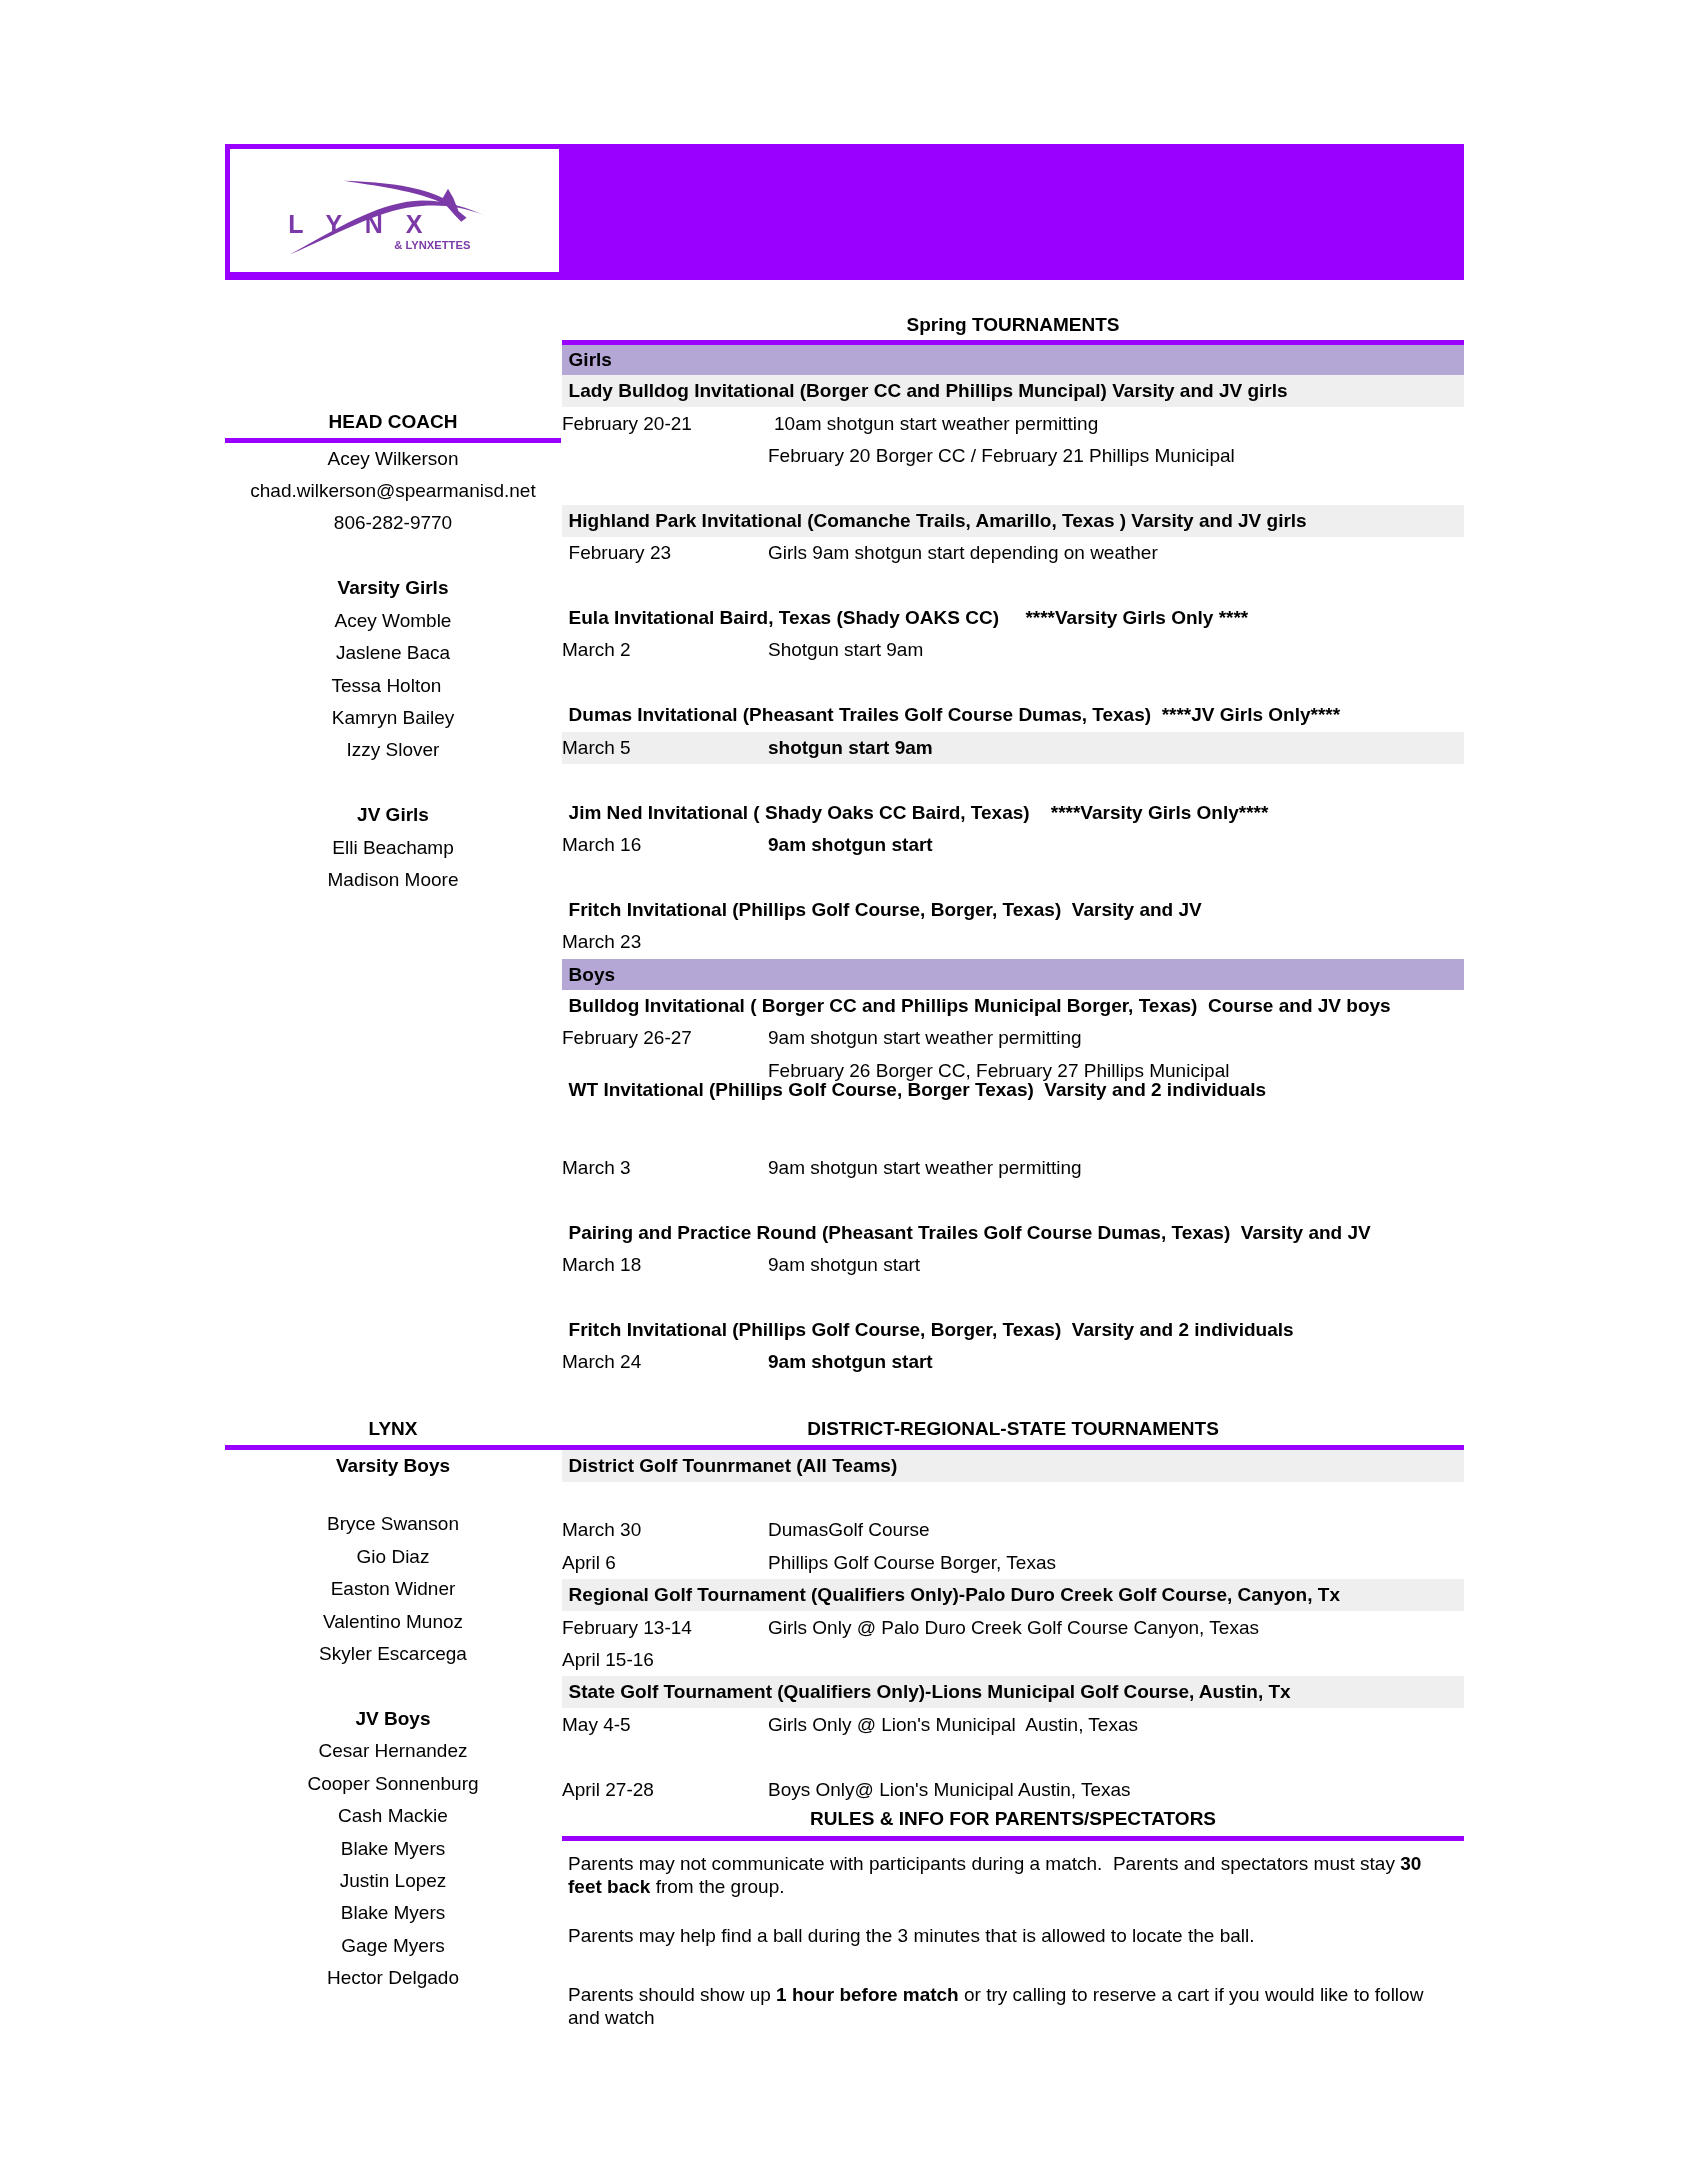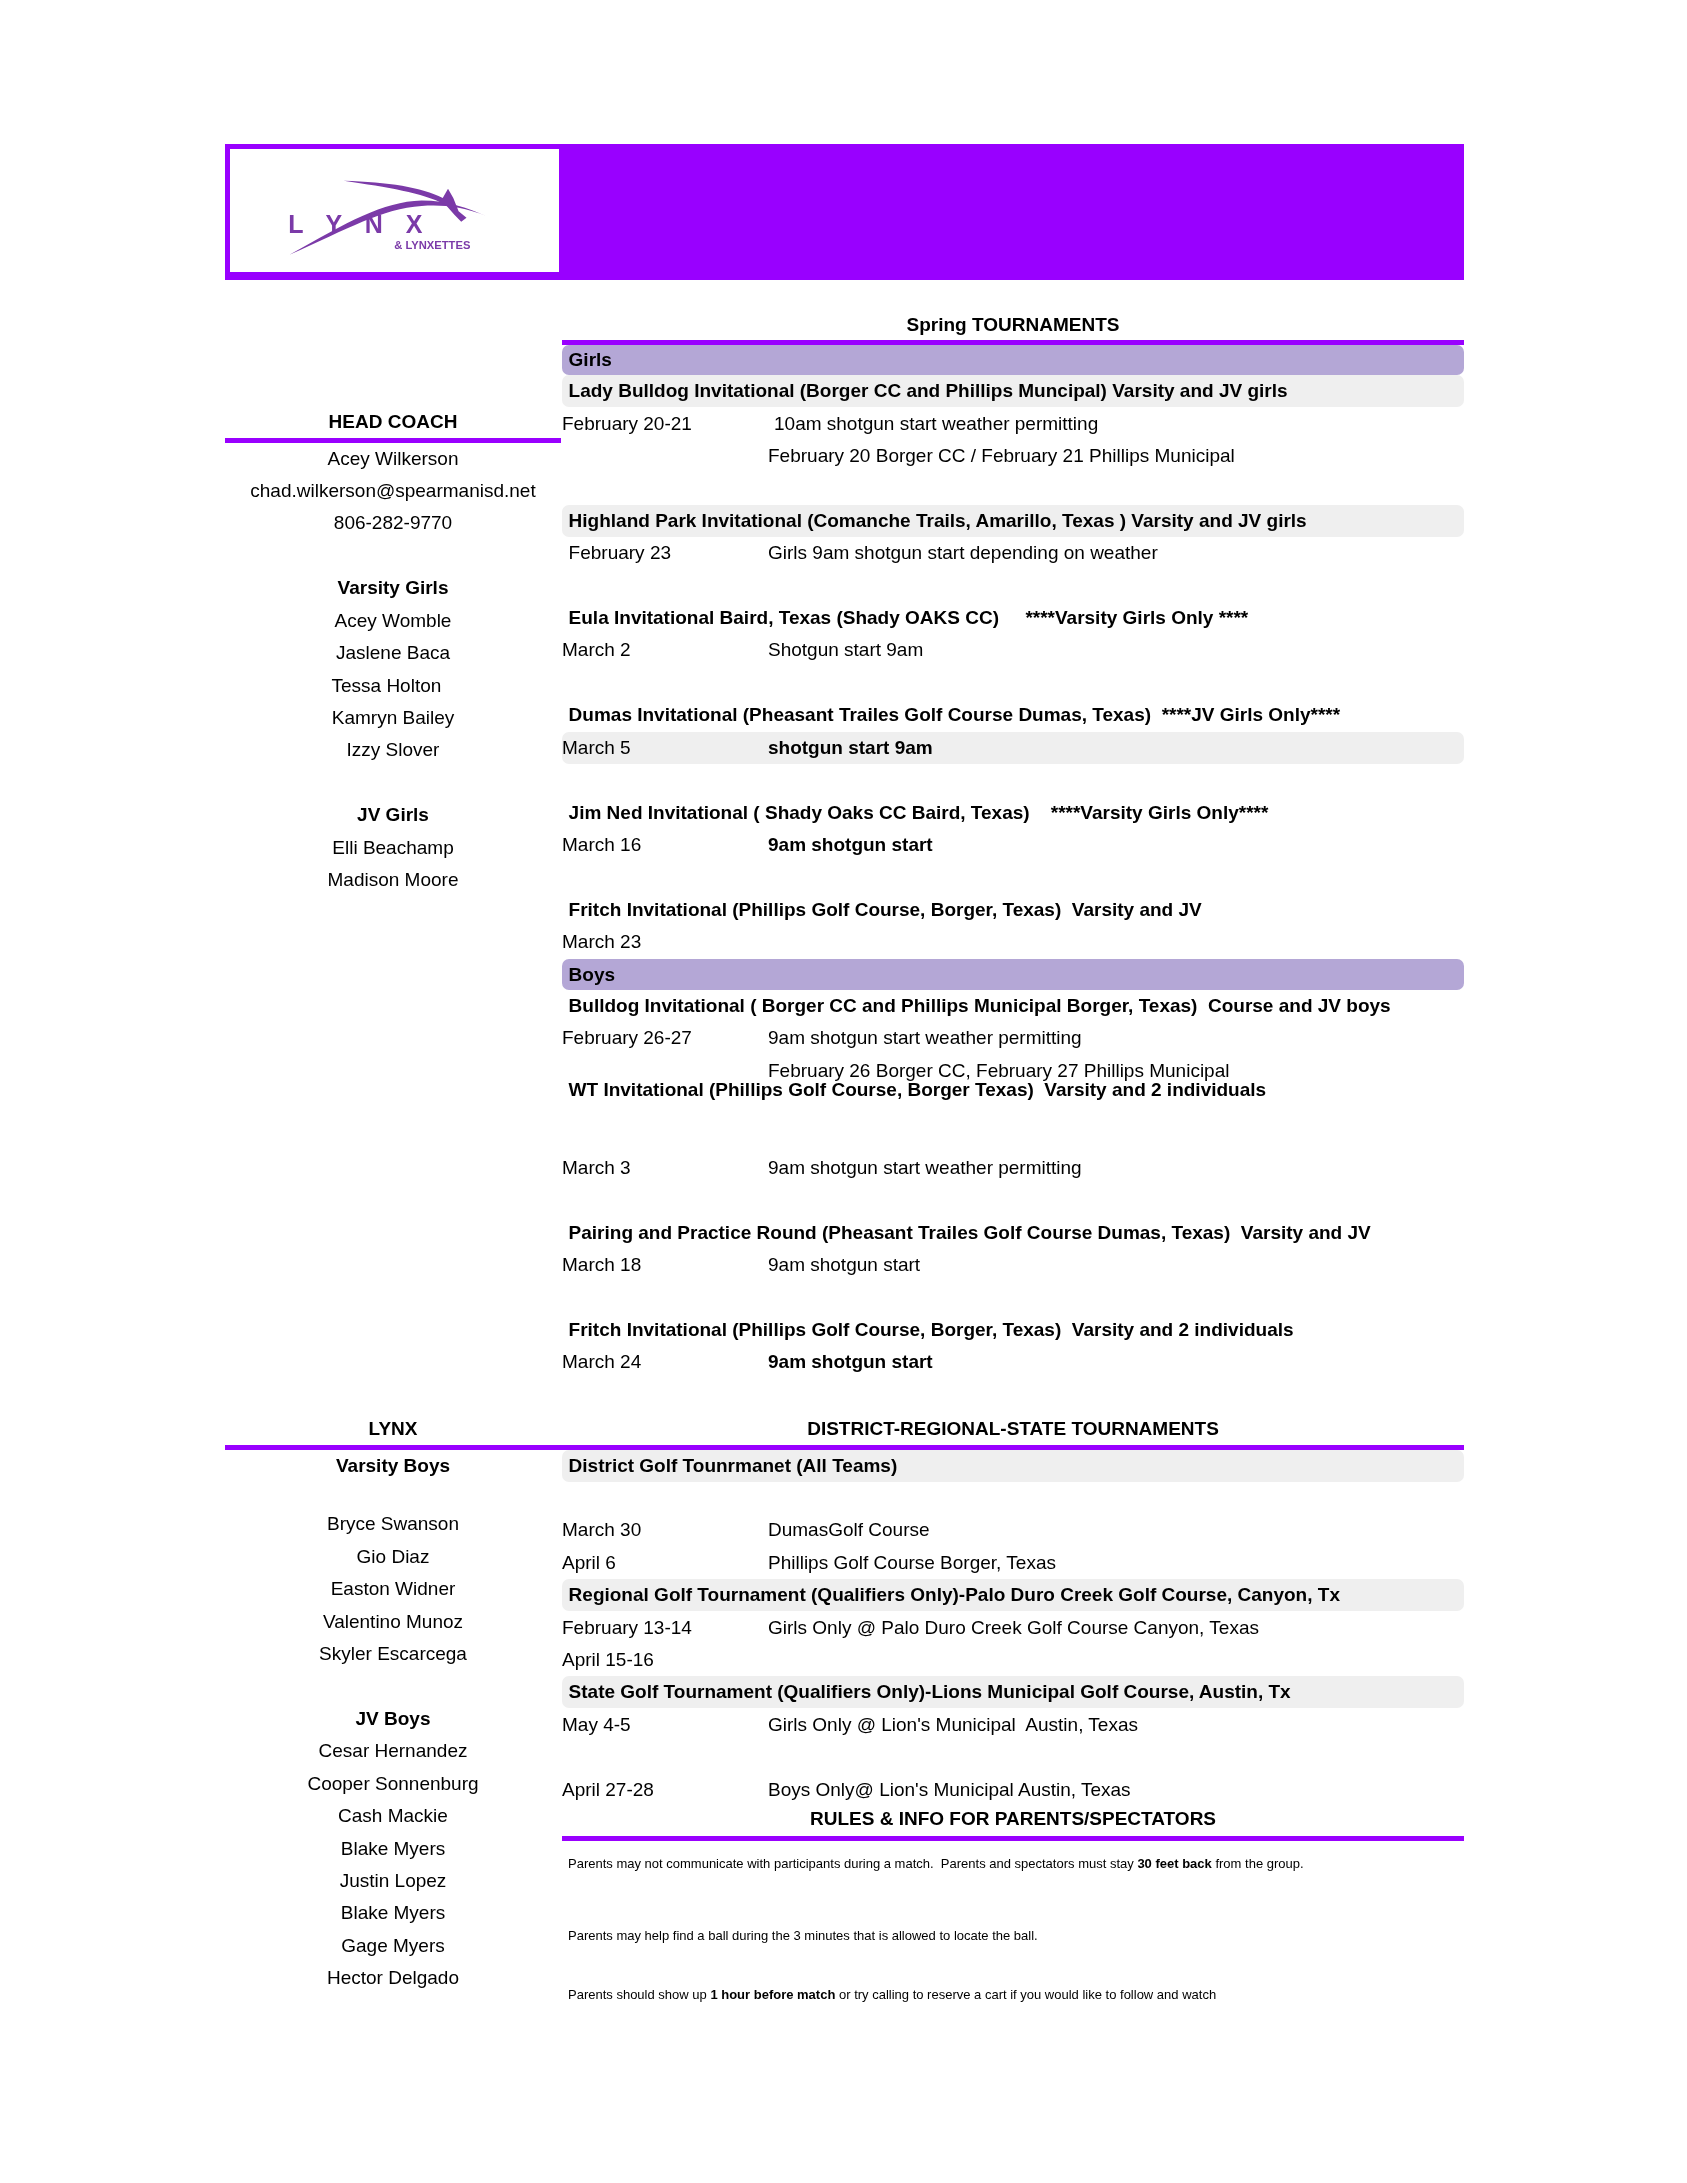--- a/index.html
+++ b/index.html
@@ -9,26 +9,26 @@
   .logo-box { position:absolute; left:5.3px; top:5.3px; width:329px; height:123px; background:#fff; }
   .title { position:absolute; left:335px; top:0; right:0; height:136px; display:flex; align-items:center; justify-content:center; color:#fff; font-family:"DejaVu Serif", serif; font-size:48px; letter-spacing:-0.7px; }
   .logo-text { position:absolute; font-family:"Liberation Sans", sans-serif; font-weight:bold; color:#7b3aa8; }
   .txt { font-size:19px; line-height:32px; white-space:nowrap; }
   .b { font-weight:bold; }
   .center { text-align:center; }
   .lcol { left:225px; width:336px; text-align:center; }
   .rule { height:4.6px; background:#9900ff; }
   .band-purple { background:#b4a7d6; }
   .band-gray { background:#efefef; }
-  .row { left:562px; width:902px; height:32px;border-radius:7px; }
+  .row { left:562px; width:902px; height:32px; }
   .row > span { position:absolute; top:0; line-height:32px; font-size:19px; white-space:nowrap; }
   .date { width:198px; left:0; }
   .detail { left:206px; }
   .heading { left:6.6px; }
-  .para { left:568px; width:887px; font-size:13px; line-height:23px; }
+  .para { left:568px; width:887px; font-size:19px; line-height:23px; }
 </style>
 </head>
 <body>
 
 <div class="abs header">
   <div class="logo-box">
     <svg width="329" height="123" viewBox="0 0 498 186" style="position:absolute;left:0;top:0">
       <path d="M90 160 C180 110 230 80 290 78 C330 78 360 90 390 102 C350 86 320 84 290 86 C230 90 180 120 90 160 Z" fill="#7b3aa8"></path>
       <path d="M172 48 C240 50 290 58 322 74 L330 60 L338 74 L346 94 L358 104 L350 110 L340 100 L326 84 C290 66 240 58 172 48 Z" fill="#7b3aa8"></path>
     </svg>

